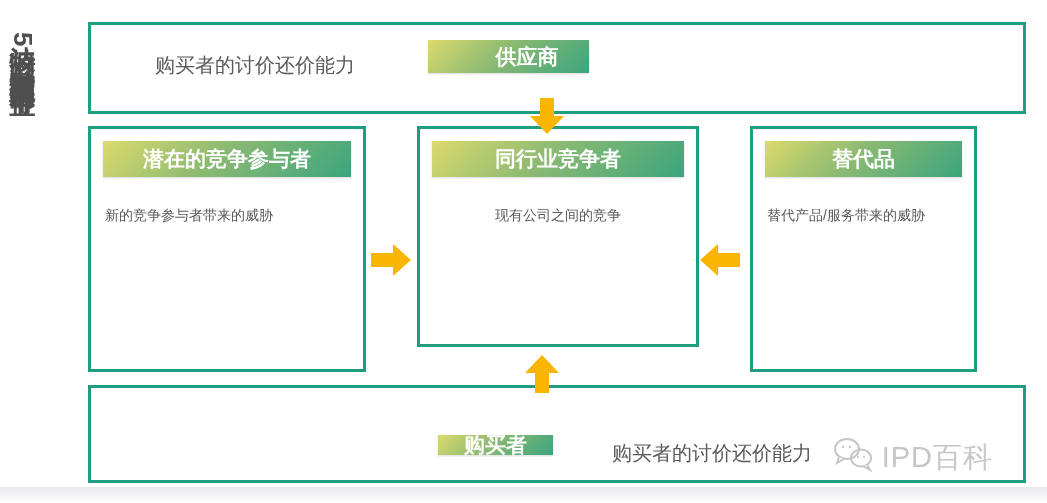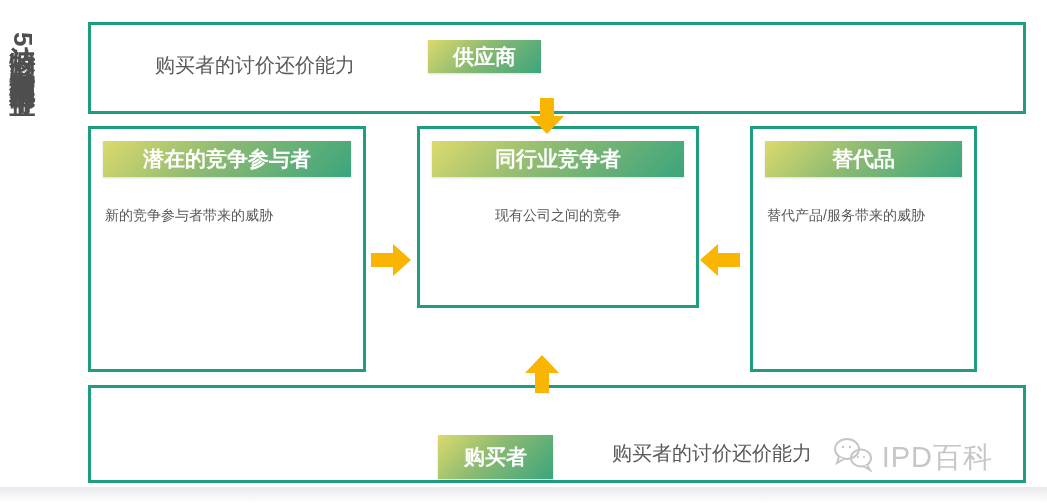--- a/index.html
+++ b/index.html
@@ -10,33 +10,33 @@
   .vtitle{
     position:absolute;left:6px;top:26px;height:450px;
     writing-mode:vertical-rl;text-orientation:mixed;
     font-size:26px;letter-spacing:2px;color:#4f4f4f;font-weight:600;
   }
   .box{
     position:absolute;border:3px solid #1f9d7f;background:#fff;box-sizing:border-box;
   }
   .box-top{left:88px;top:22px;width:938px;height:92px;}
   .box-left{left:88px;top:126px;width:278px;height:246px;}
-  .box-center{left:417px;top:126px;width:282px;height:182px;}
+  .box-center{left:417px;top:126px;width:282px;height:221px;}
   .box-right{left:750px;top:126px;width:227px;height:246px;}
   .box-bottom{left:88px;top:385px;width:938px;height:98px;}
   .glabel{
     background:linear-gradient(135deg,#dcda6d 0%,#8cba72 45%,#3ba57d 100%);
     color:#ffffff;font-weight:bold;font-size:21px;
     display:flex;align-items:center;justify-content:center;
     box-shadow:0 1px 2px rgba(0,0,0,0.15);
   }
   .hdr{position:absolute;left:12px;right:12px;top:12px;height:36px;}
   .chip{position:absolute;}
-  .chip-supplier{left:337px;top:15px;width:113px;height:33px;}
-  .chip-buyer{left:347px;top:47px;width:115px;height:44px;}
+  .chip-supplier{left:337px;top:15px;width:124px;height:33px;padding-left:37px;}
+  .chip-buyer{left:347px;top:47px;width:115px;height:20px;}
   .caption{position:absolute;font-size:20px;color:#595959;white-space:nowrap;}
   .cap-top{left:64px;top:27px;}
   .cap-bottom{left:477px;top:52px;margin-left:44px;}
   .desc{position:absolute;top:72px;font-size:14px;color:#595959;line-height:29px;}
   .desc-left{left:14px;right:12px;}
   .desc-center{left:0;right:0;text-align:center;}
   .desc-right{left:14px;right:14px;}
   .arrow{position:absolute;}
   .arr-down{left:530px;top:98px;}
   .arr-up{left:525px;top:355px;}

